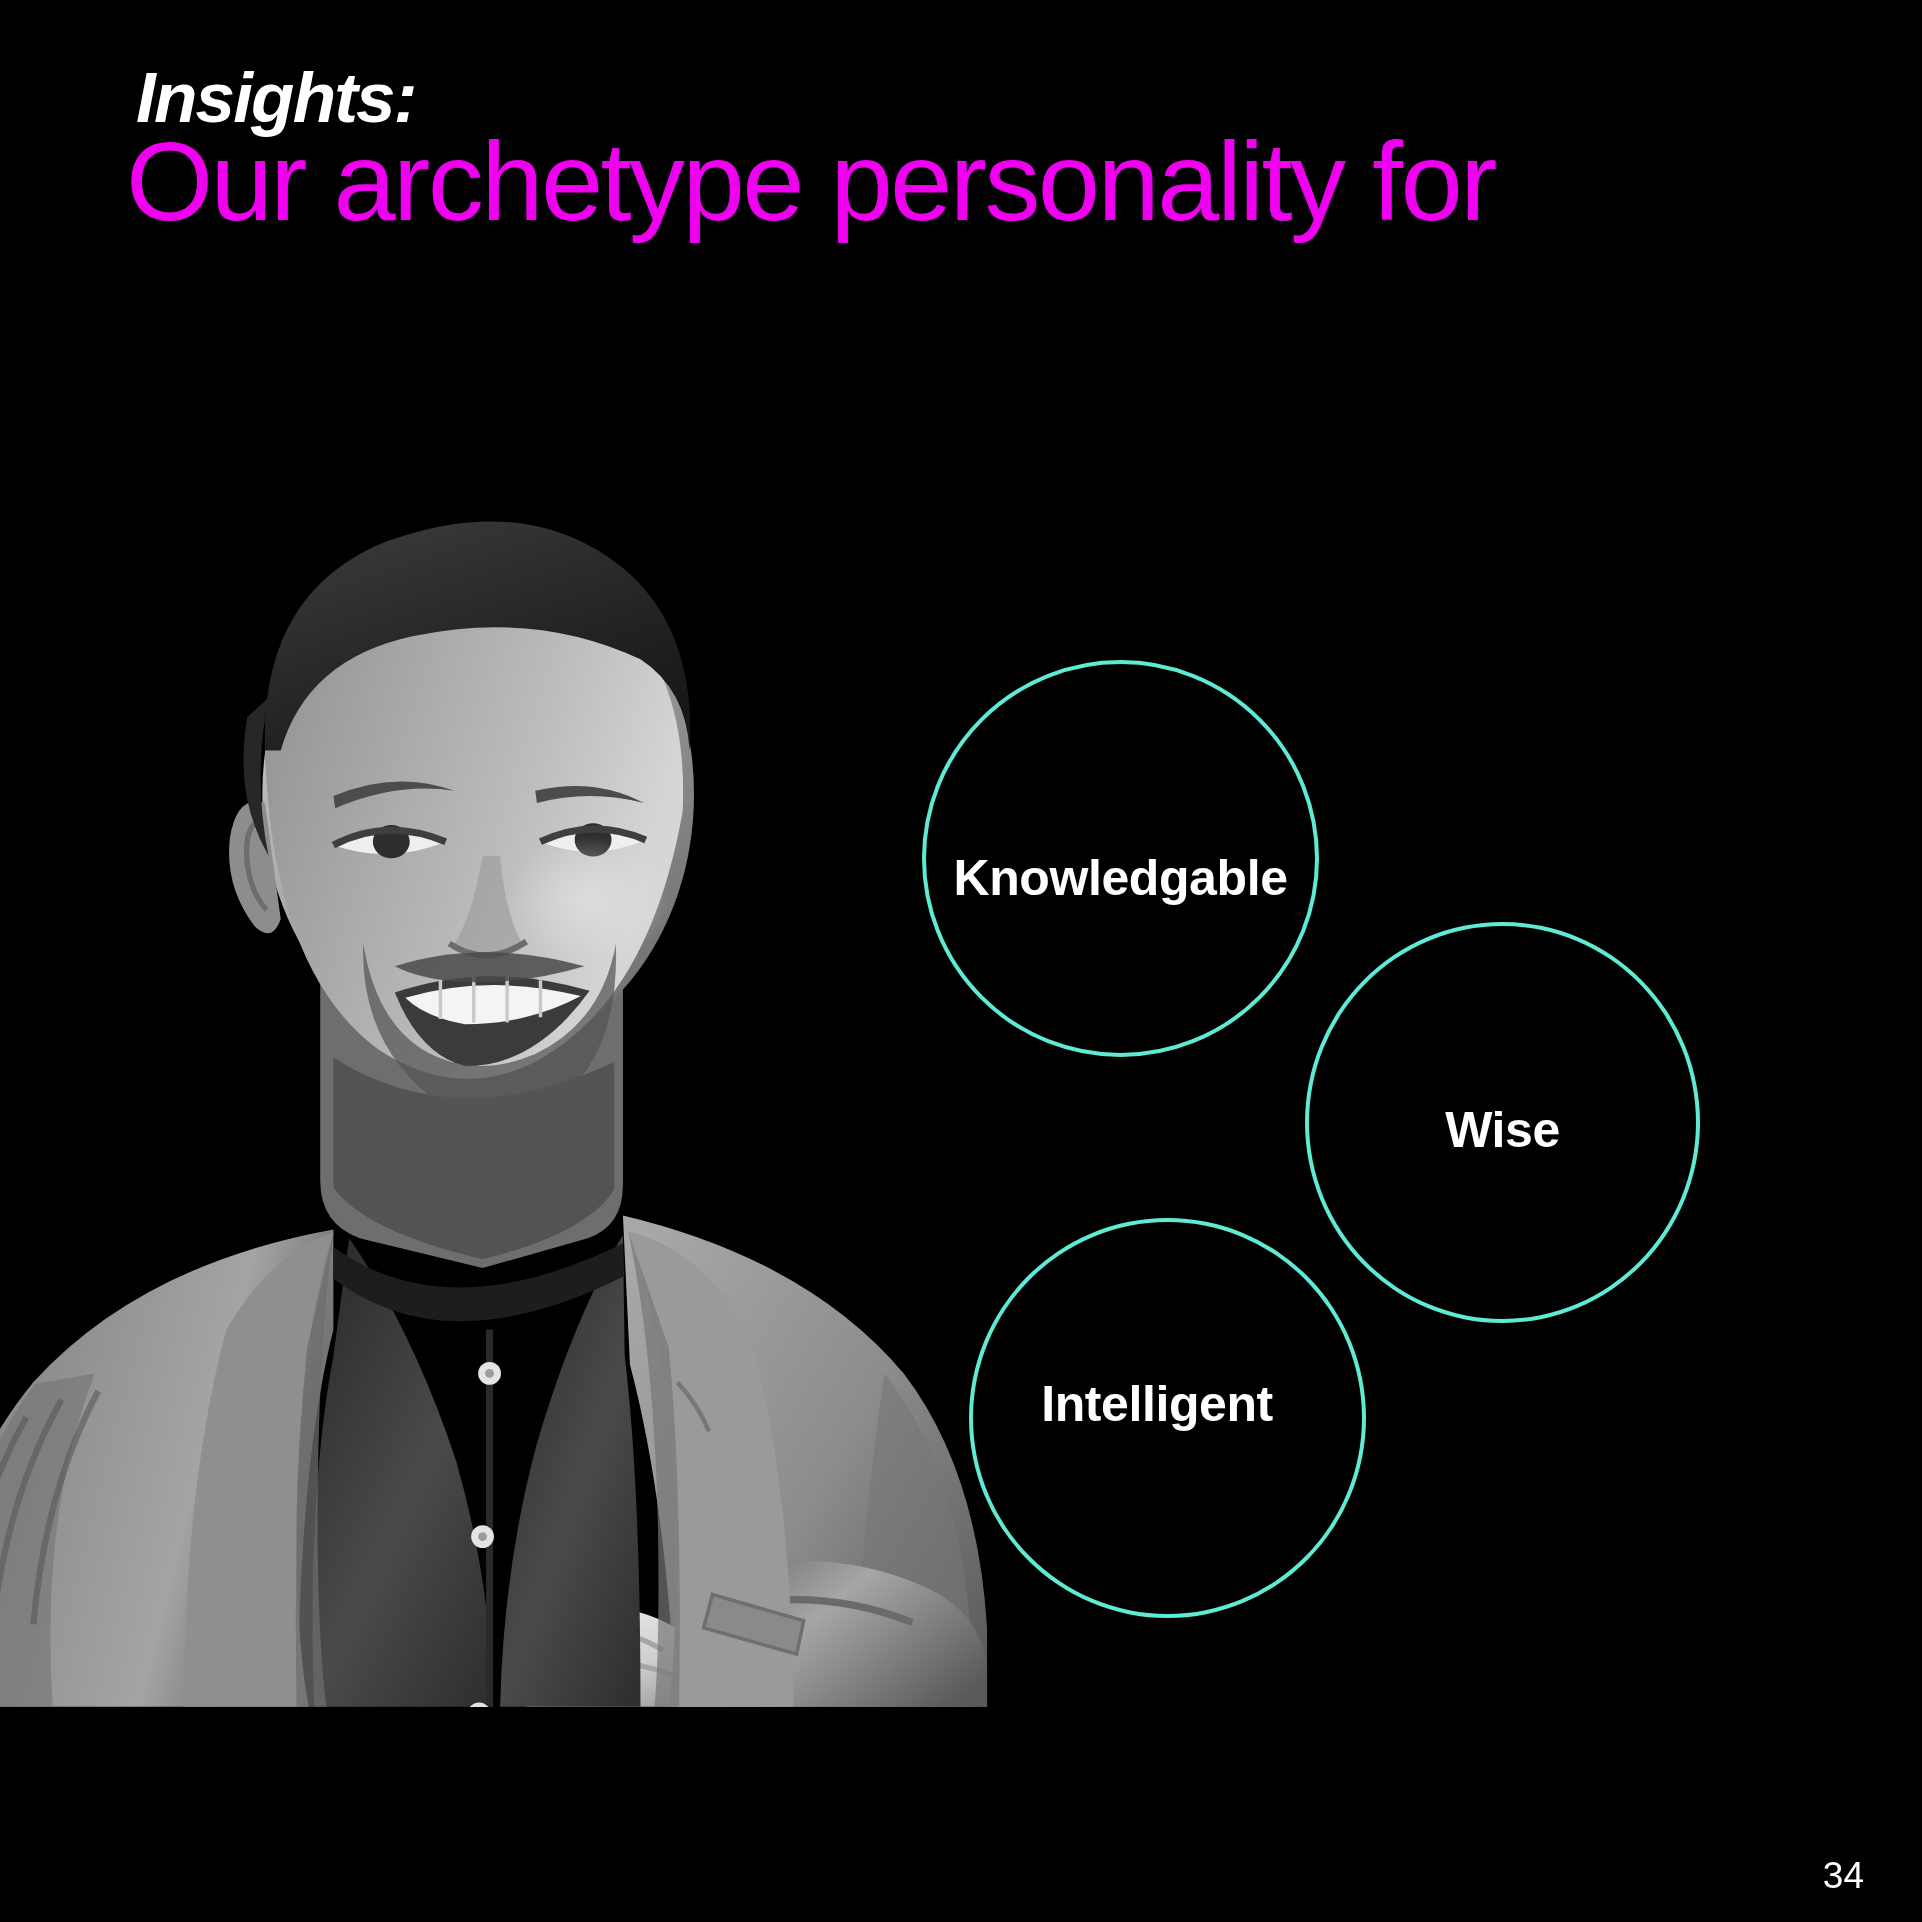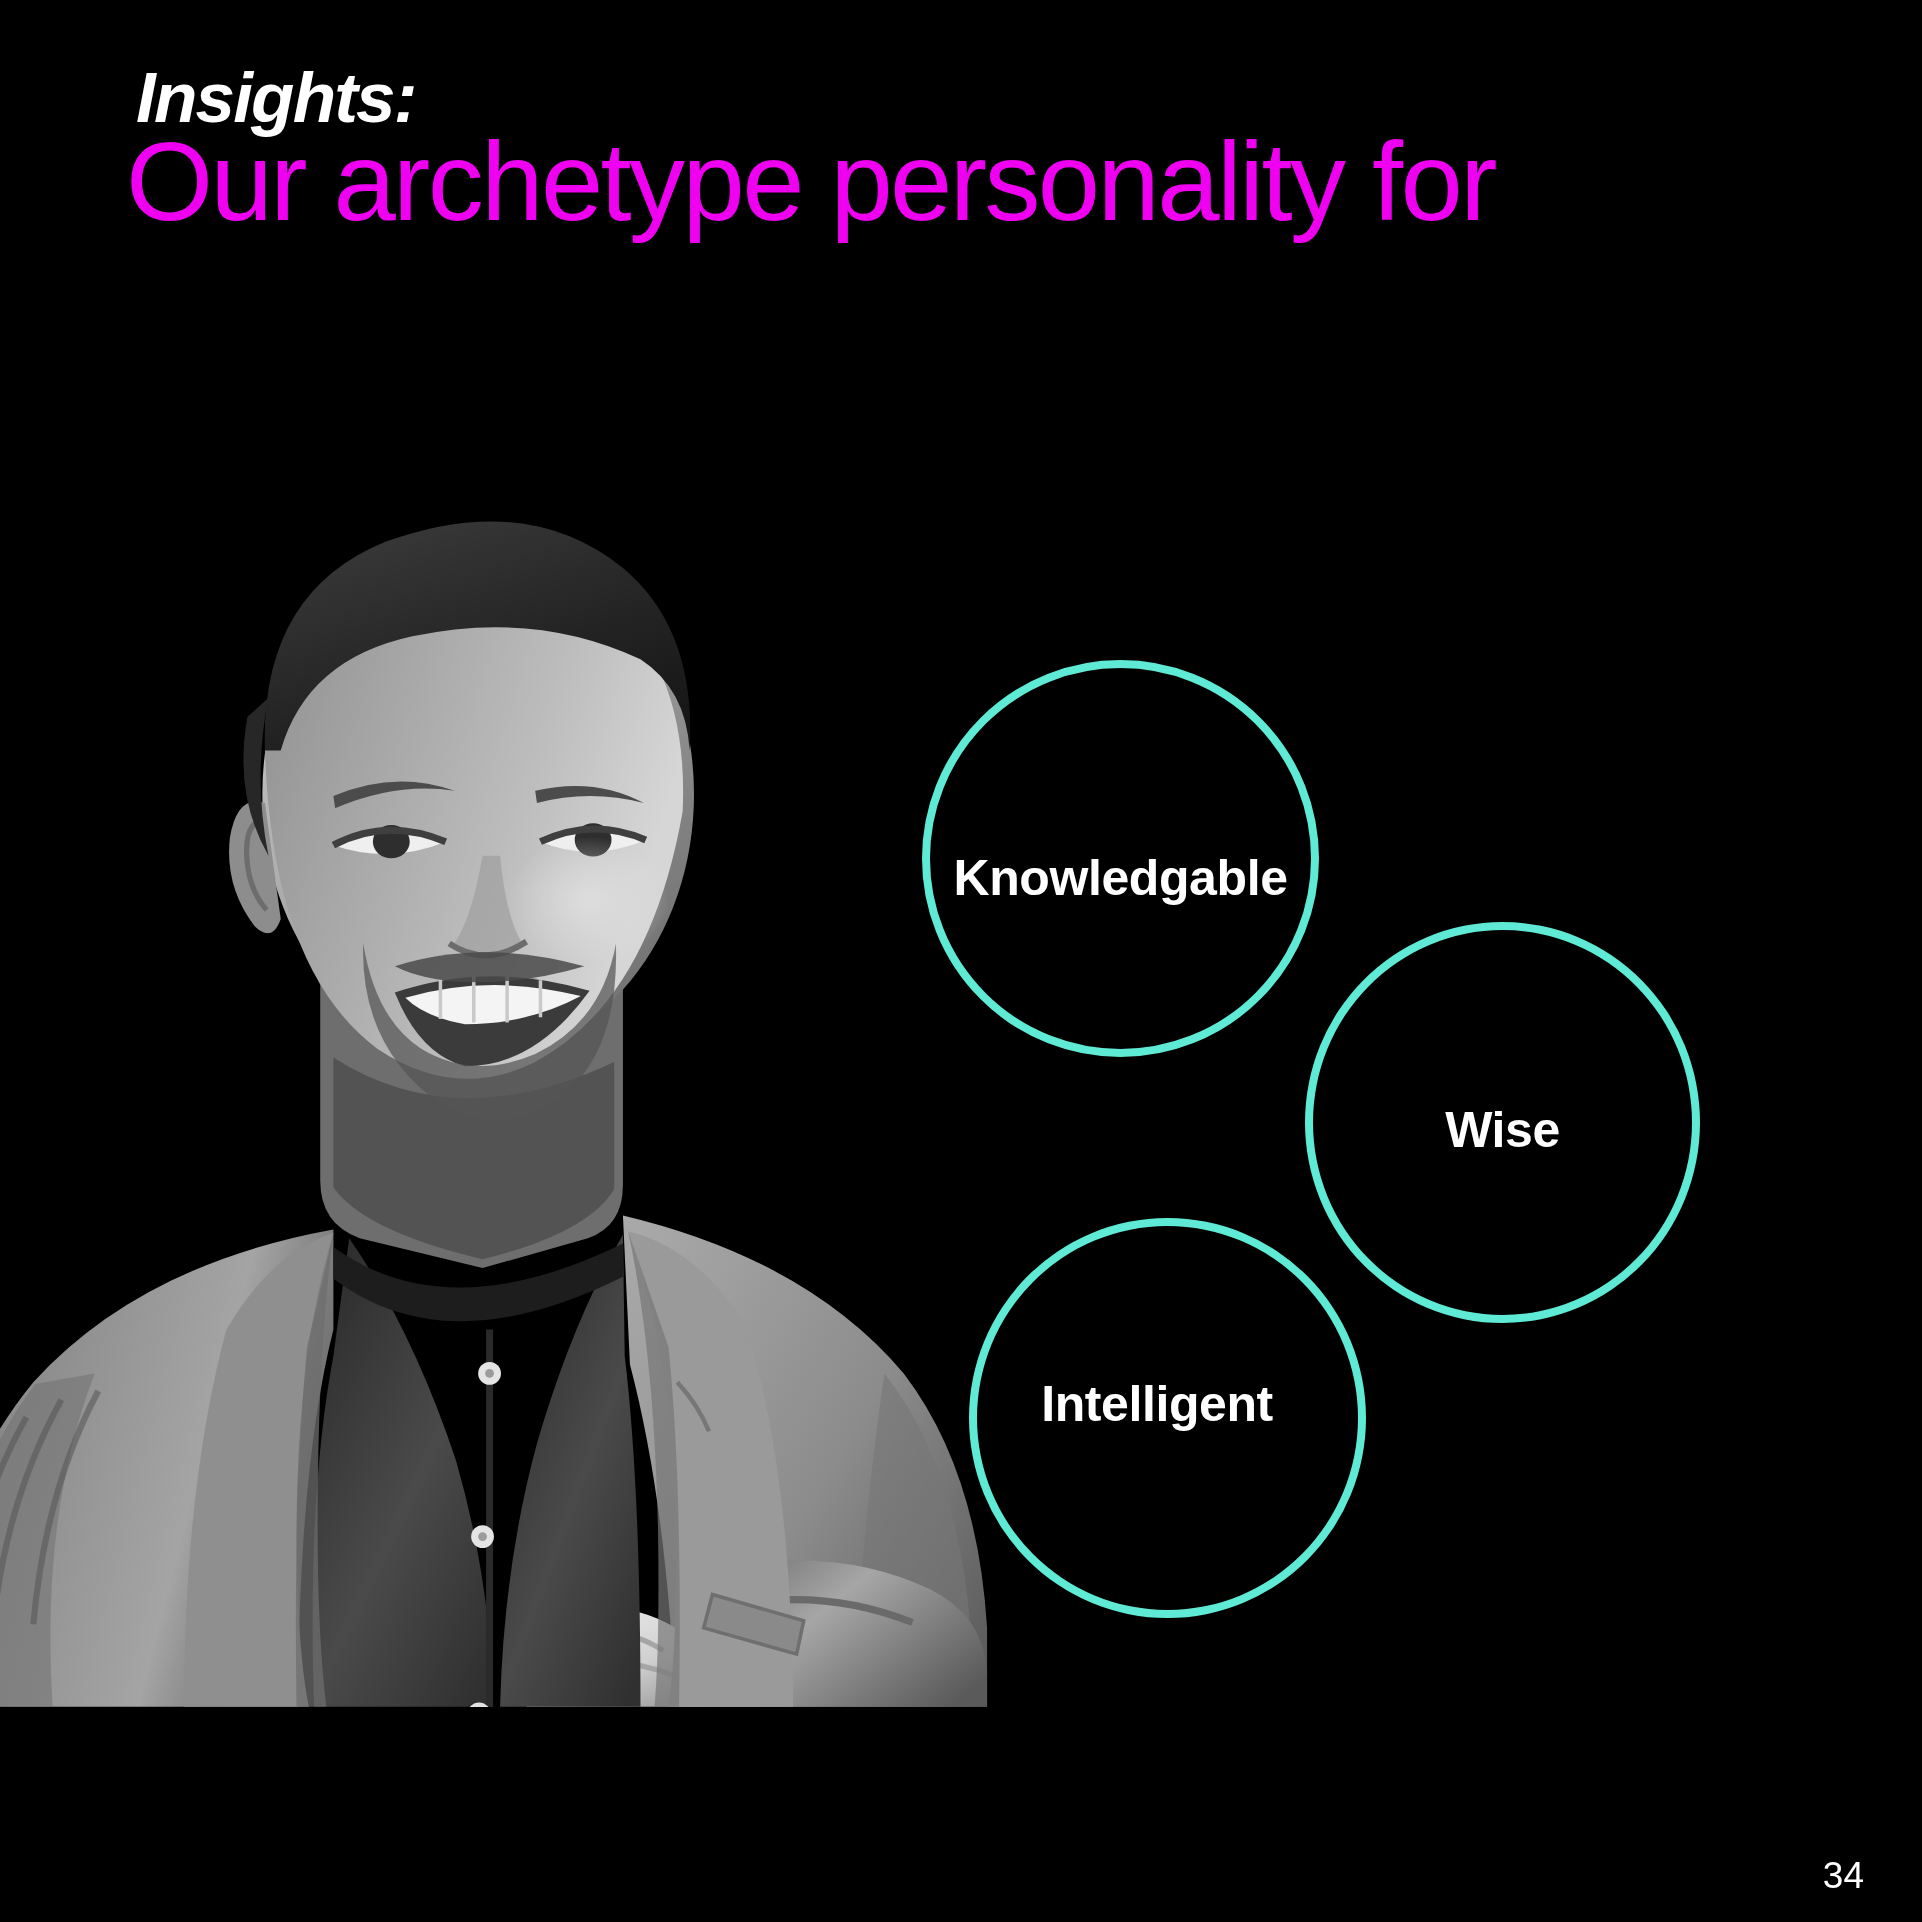--- a/index.html
+++ b/index.html
@@ -57,21 +57,21 @@
     width: 1088px;
     height: 1220px;
     overflow: hidden;
   }
   .photo svg { display: block; }
 
   
   .bubble {
     position: absolute;
     border-radius: 50%;
-    border: 8px solid #5eead4;
+    border: 4px solid #5eead4;
     box-sizing: border-box;
     display: flex;
     align-items: center;
     justify-content: center;
   }
   .bubble-label {
     color: #ffffff;
     font-weight: 700;
     font-size: 50px;
     letter-spacing: -0.4px;

